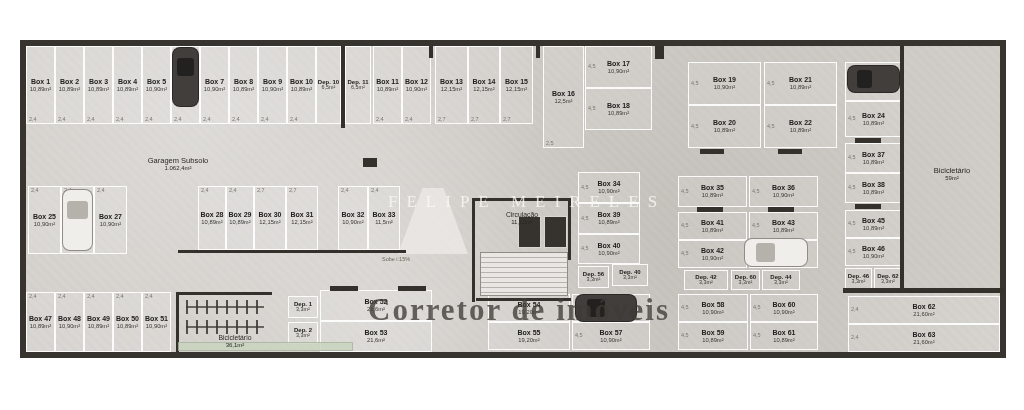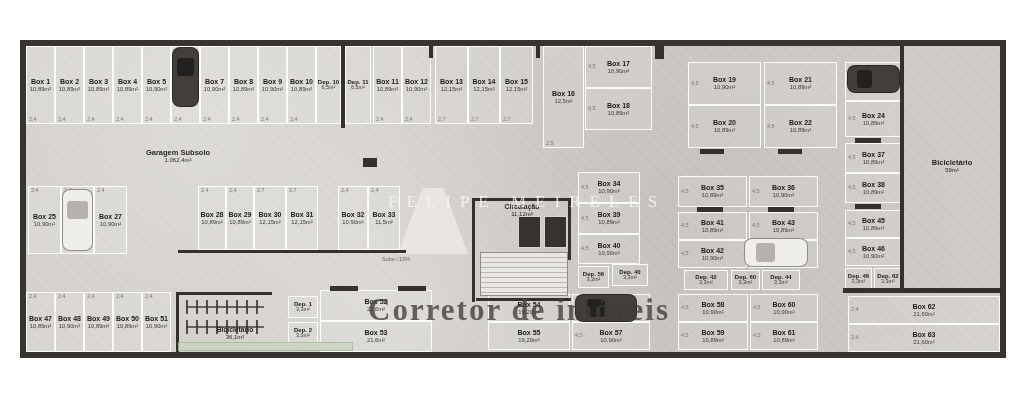--- a/index.html
+++ b/index.html
@@ -34,21 +34,21 @@
   .elev{position:absolute;background:#36332f;border:1px solid #d9d6d1;box-sizing:border-box;}
   .stairs{position:absolute;background:repeating-linear-gradient(180deg,#e9e7e3 0 4px,#b7b4ae 4px 5px);
           border:1px solid #8f8c86;box-sizing:border-box;}
   .bikes{position:absolute;
          background:repeating-linear-gradient(90deg, rgba(58,55,51,0.85) 0 2px, transparent 2px 10px),
                     linear-gradient(transparent 44%, rgba(58,55,51,0.7) 44% 56%, transparent 56%);}
   .green{position:absolute;background:#c9d5bf;opacity:0.85;border:1px solid rgba(140,150,128,0.5);box-sizing:border-box;}
   .ramp{position:absolute;background:#eceae6;opacity:0.8;
         clip-path:polygon(35% 0, 65% 0, 100% 100%, 0 100%);}
   .room-label{position:absolute;text-align:center;color:#2a2825;z-index:20;}
-  .room-label .rl{font-weight:bold;font-size:7.5px;line-height:1.2;white-space:nowrap;}
+  .room-label .rl{font-weight:normal;font-size:7.5px;line-height:1.2;white-space:nowrap;margin-top:8px;}
   .room-label .ra{font-size:6px;line-height:1.2;white-space:nowrap;}
   .note{position:absolute;font-size:5.5px;color:#6b675f;z-index:20;white-space:nowrap;}
   
   #wm-monogram{position:absolute;left:402px;top:16px;font-family:"Liberation Serif",serif;
       font-size:182px;line-height:1.05;color:rgba(250,249,246,0.44);letter-spacing:-30px;
       z-index:50;pointer-events:none;}
   #wm-name{position:absolute;left:388px;top:192px;font-family:"Liberation Serif",serif;
       font-size:17px;letter-spacing:9px;color:rgba(250,249,246,0.8);z-index:50;pointer-events:none;white-space:nowrap;}
   #wm-tagline{position:absolute;left:368px;top:292px;font-family:"Liberation Serif",serif;
       font-weight:bold;font-size:31px;letter-spacing:2px;color:rgba(63,60,55,0.78);

